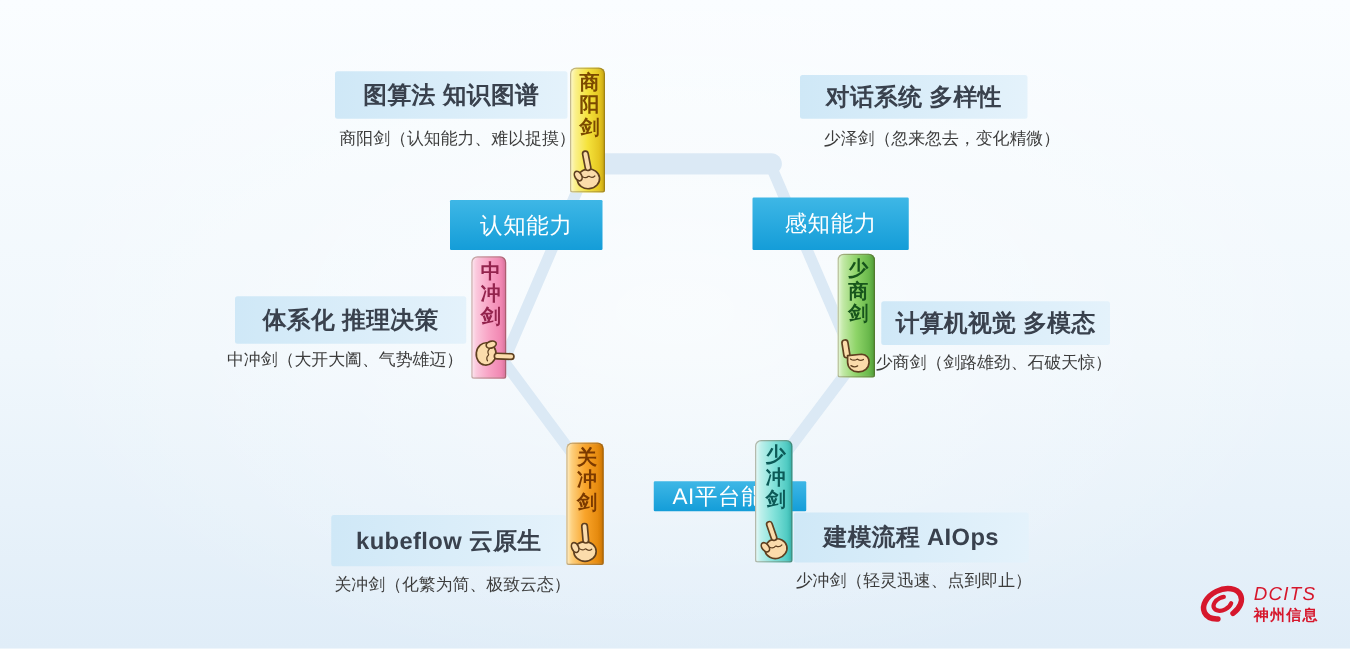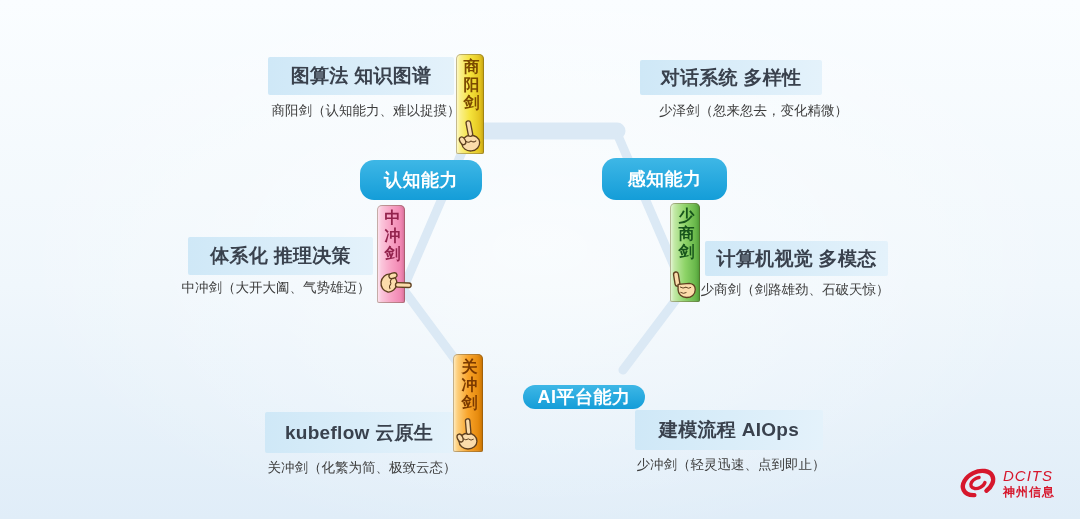--- a/index.html
+++ b/index.html
@@ -4,21 +4,21 @@
 <style>
   html,body{margin:0;padding:0;}
   body{width:1080px;height:519px;overflow:hidden;font-family:"Liberation Sans",sans-serif;}
   .stage{position:relative;width:1080px;height:519px;
     background:radial-gradient(ellipse 760px 420px at 50% 48%, rgba(255,255,255,.55), rgba(255,255,255,0) 70%),
                linear-gradient(180deg,#fafdff 0%,#f0f7fc 55%,#e0edf8 100%);
     overflow:hidden;}
   svg.hexlines{position:absolute;left:0;top:0;width:1080px;height:519px;}
   .tbox{position:absolute;display:flex;align-items:center;justify-content:center;background:linear-gradient(90deg,var(--box-blue-1),var(--box-blue-2));color:var(--title-color);font-weight:bold;font-size:19px;letter-spacing:.3px;border-radius:2px;white-space:nowrap;}
   .cap{position:absolute;text-align:center;font-size:13.5px;color:var(--caption-color);white-space:nowrap;}
-  .ability{position:absolute;display:flex;align-items:center;justify-content:center;background:linear-gradient(180deg,var(--accent) 0%,var(--accent-dark) 100%);color:#fff;font-weight:bold;font-size:18px;letter-spacing:.5px;border-radius:14px;white-space:nowrap;}
+  .ability{position:absolute;display:flex;align-items:center;justify-content:center;background:linear-gradient(180deg,var(--accent) 0%,var(--accent-dark) 100%);color:#fff;font-weight:normal;font-size:18px;letter-spacing:.5px;border-radius:1px;white-space:nowrap;}
   .sword{position:absolute;border-radius:5px 5px 2px 2px;
     background:linear-gradient(90deg,var(--sw-light) 0%,var(--sw-mid) 50%,var(--sw-dark) 100%);
     box-shadow:inset 0 0 0 1px rgba(80,55,20,.32), inset -2px 0 3px rgba(0,0,0,.12), inset 2px 0 3px rgba(255,255,255,.45);}
   .sw-label{position:absolute;top:4px;left:50%;width:13px;margin-left:-6.5px;font-weight:bold;font-size:16px;line-height:1.12;text-align:center;word-break:break-all;color:var(--sw-label);}
   .hand{position:absolute;width:30px;height:34px;left:50%;bottom:1px;margin-left:-15px;}
   .hand .skin{fill:var(--skin);stroke:var(--hand-line);stroke-width:1.5;stroke-linejoin:round;}
   .hand .ln{fill:none;stroke:var(--hand-line);stroke-width:1.1;stroke-linecap:round;}
   
   .tb-0{left:268px;top:57px;width:186px;height:38px;}
   .tb-1{left:640px;top:60px;width:182px;height:35px;}
@@ -111,20 +111,29 @@
   </div>
   <div class="sword sw-4" style="--sw-light: #ffe2a0; --sw-mid: #f9a42a; --sw-dark: #dd7f02; --sw-label: #7b3a00;">
     <span class="sw-label">关冲剑</span>
     <svg class="hand" viewBox="0 0 30 38">
       <ellipse class="skin" cx="15" cy="27" rx="10" ry="8.8"></ellipse>
       <ellipse class="skin" cx="6.2" cy="23.5" rx="3" ry="4.6" transform="rotate(-24 6.2 23.5)"></ellipse>
       <rect class="skin" x="12.6" y="2" width="5" height="17.5" rx="2.5" transform="rotate(-5 15 10)"></rect>
       <path class="ln" d="M10 24.5 q2.6 2.2 5.2 .2 M15.8 24.8 q2.6 2.2 5.2 .2"></path>
     </svg>
   </div>
+  <div class="sword sw-5" style="--sw-light: #d8f6f3; --sw-mid: #83e2da; --sw-dark: #3cc2ba; --sw-label: #0c5a57;">
+    <span class="sw-label">少冲剑</span>
+    <svg class="hand" viewBox="0 0 30 38">
+      <ellipse class="skin" cx="15" cy="27" rx="10" ry="8.8"></ellipse>
+      <ellipse class="skin" cx="6.2" cy="23.5" rx="3" ry="4.6" transform="rotate(-24 6.2 23.5)"></ellipse>
+      <rect class="skin" x="12.6" y="2" width="5" height="17.5" rx="2.5" transform="rotate(-5 15 10)"></rect>
+      <path class="ln" d="M10 24.5 q2.6 2.2 5.2 .2 M15.8 24.8 q2.6 2.2 5.2 .2"></path>
+    </svg>
+  </div>
 
   <div class="logo">
     <svg class="logo-swirl" viewBox="0 0 42 38">
       <g fill="none" stroke-linecap="round" transform="rotate(-26 21 19)" style="stroke: rgb(214, 23, 44);">
         <ellipse cx="21" cy="19" rx="16" ry="11" stroke-width="4.4" stroke-dasharray="73 13" stroke-dashoffset="-30"></ellipse>
         <ellipse cx="21" cy="19" rx="7.6" ry="5" stroke-width="3.4" stroke-dasharray="30 10" stroke-dashoffset="-3"></ellipse>
       </g>
     </svg>
     <div class="logo-text">
       <div class="logo-brand">DCITS</div>

